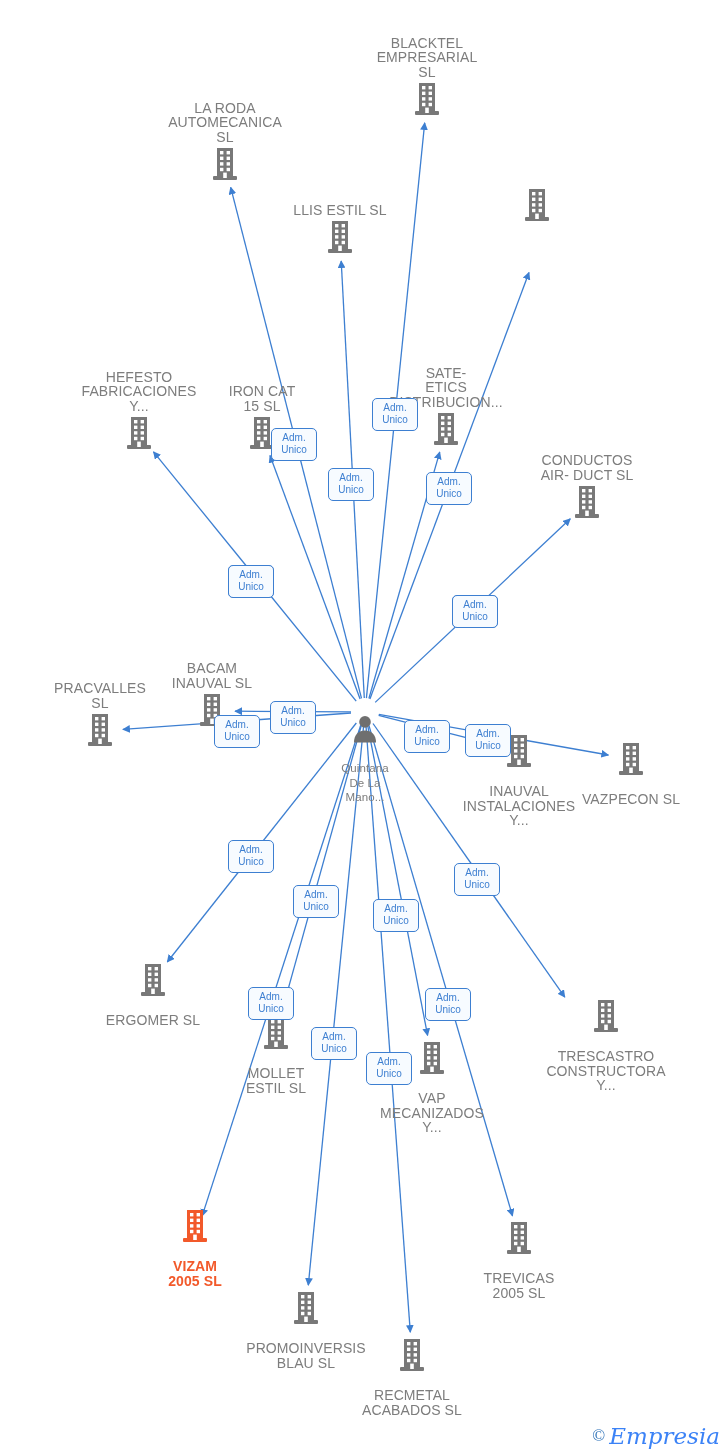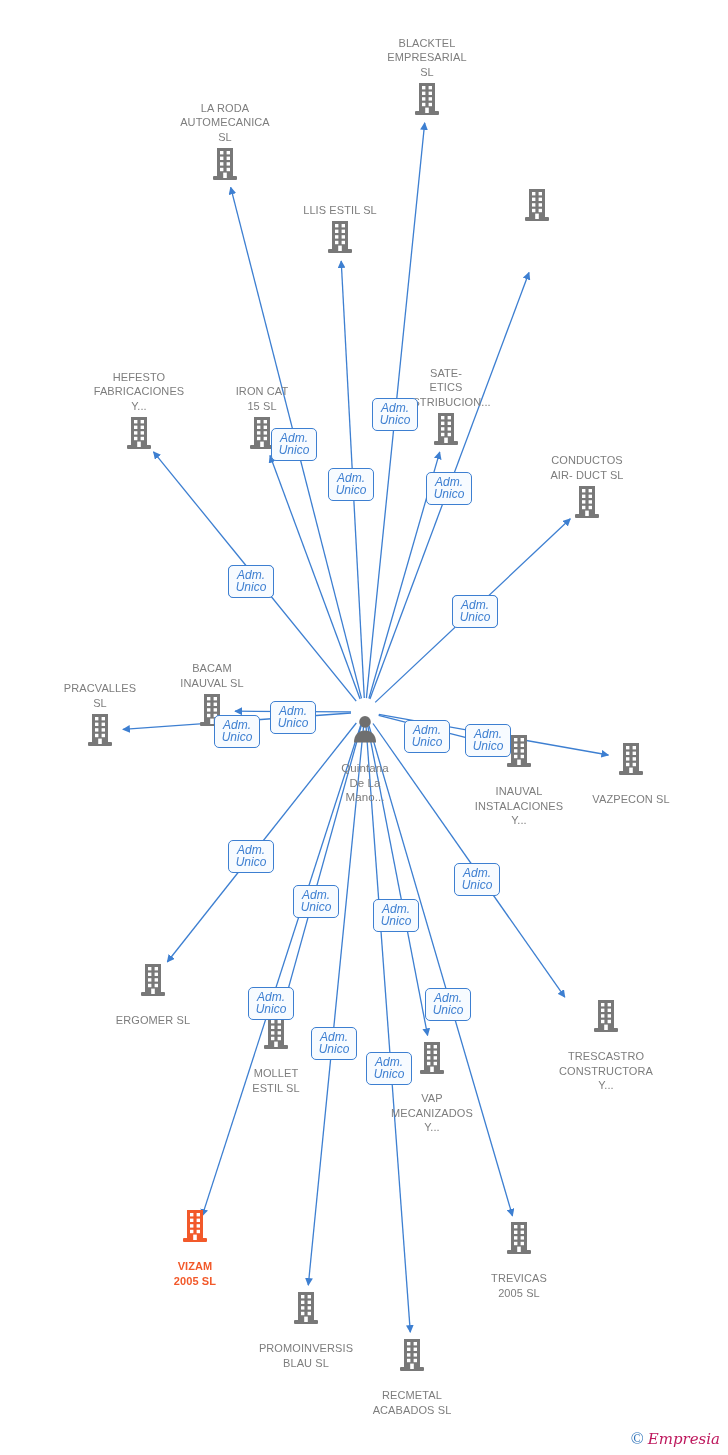--- a/index.html
+++ b/index.html
@@ -30,21 +30,21 @@
     margin-left: -75px;
     text-align: center;
     pointer-events: auto;
   }
   .node .glyph {
     display: block;
     line-height: 0;
   }
   .node .label {
     display: block;
-    font-size: 11px;
+    font-size: 14px;
     line-height: 14.5px;
     color: #787878;
     letter-spacing: 0.1px;
     white-space: pre-line;
   }
   .node.co .label { color: #7d7d7d; }
   .node.highlight .label { color: #f2592a; font-weight: bold; }
   .node.person .label { color: #7d7d7d; font-size: 11.5px; }
   
   .node.above .label { margin-bottom: 2px; }
@@ -52,42 +52,41 @@
 
   .edge-label {
     position: absolute;
     width: 46px;
     margin-left: -23px;
     padding: 3px 0 4px 0;
     background: #f7fbff;
     border: 1.4px solid #3d7fd1;
     border-radius: 5px;
     color: #3d7fd1;
-    font-size: 12px;
+    font-size: 10px;
     line-height: 12px;
     text-align: center;
     white-space: pre-line;
-    font-style: italic;
   }
   #watermark {
     position: absolute;
     right: 8px;
     bottom: 6px;
     display: flex;
     align-items: center;
     gap: 4px;
   }
   #watermark .c {
     color: #2e72b8;
     font-size: 17px;
     font-family: "Liberation Serif", serif;
   }
   #watermark .brand {
-    color: #be185d;
-    font-size: 15px;
+    color: #3b82f6;
+    font-size: 23px;
     font-family: "DejaVu Serif", serif;
     font-style: italic;
   }
 </style>
 </head>
 <body>
 
 <div id="canvas">
 
   <svg id="edges" viewBox="0 0 728 1455">

